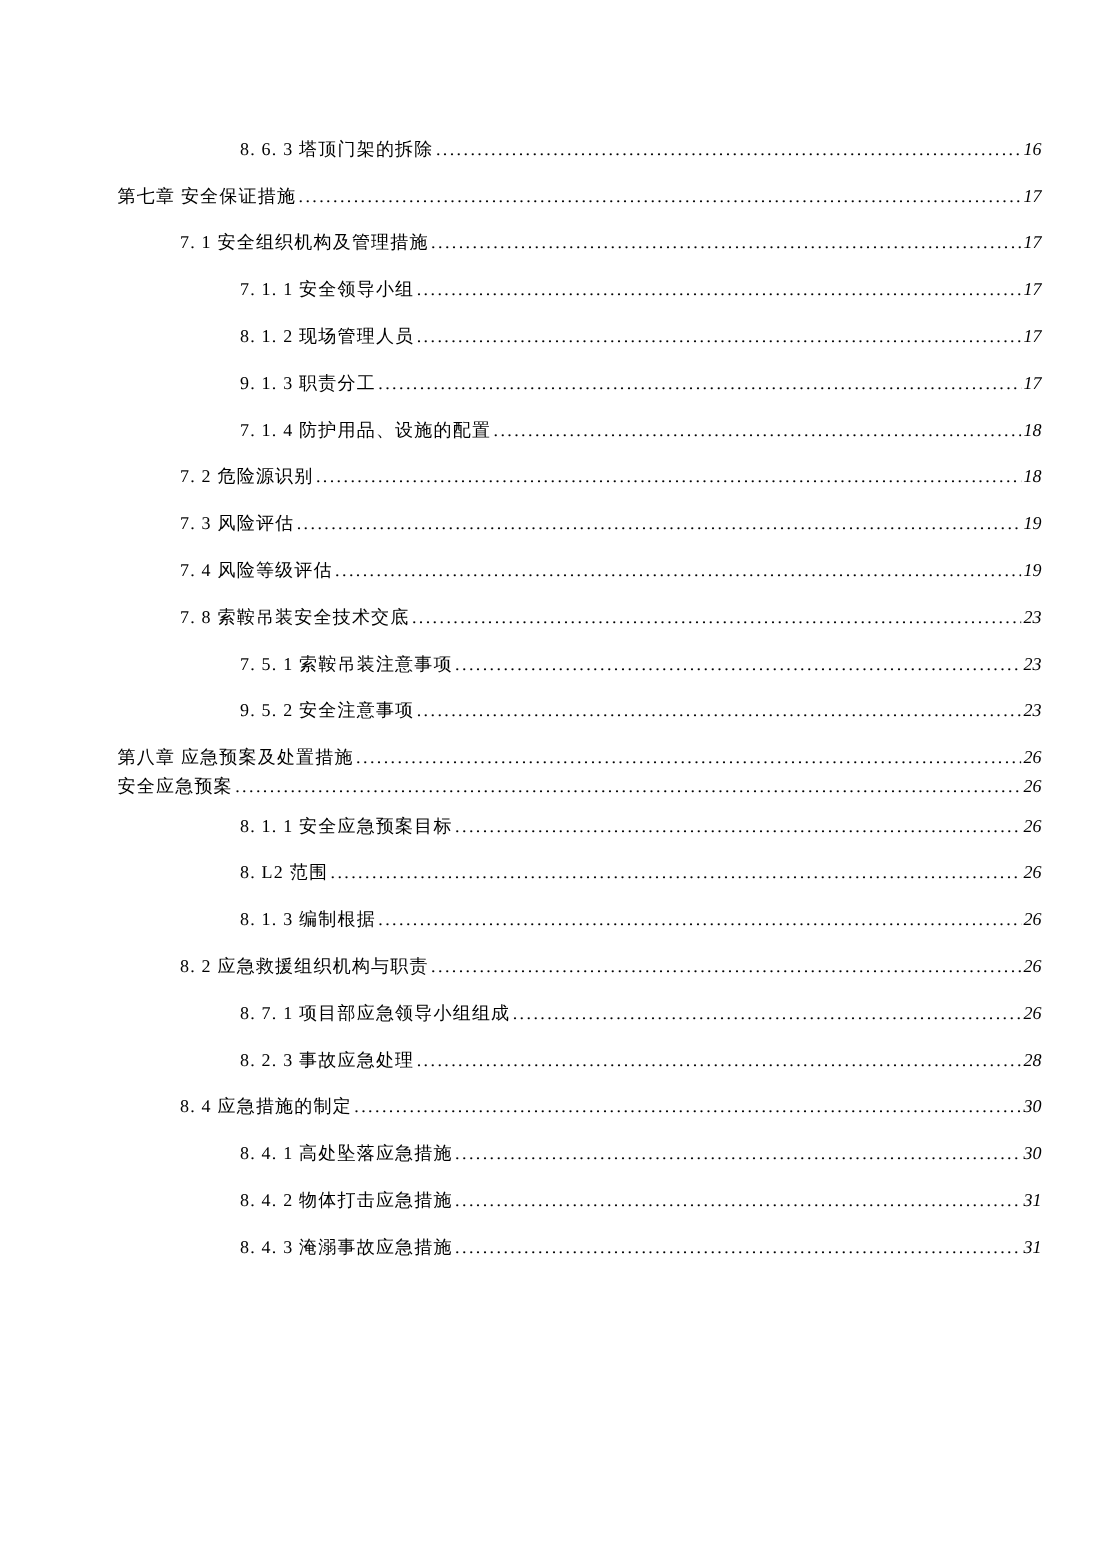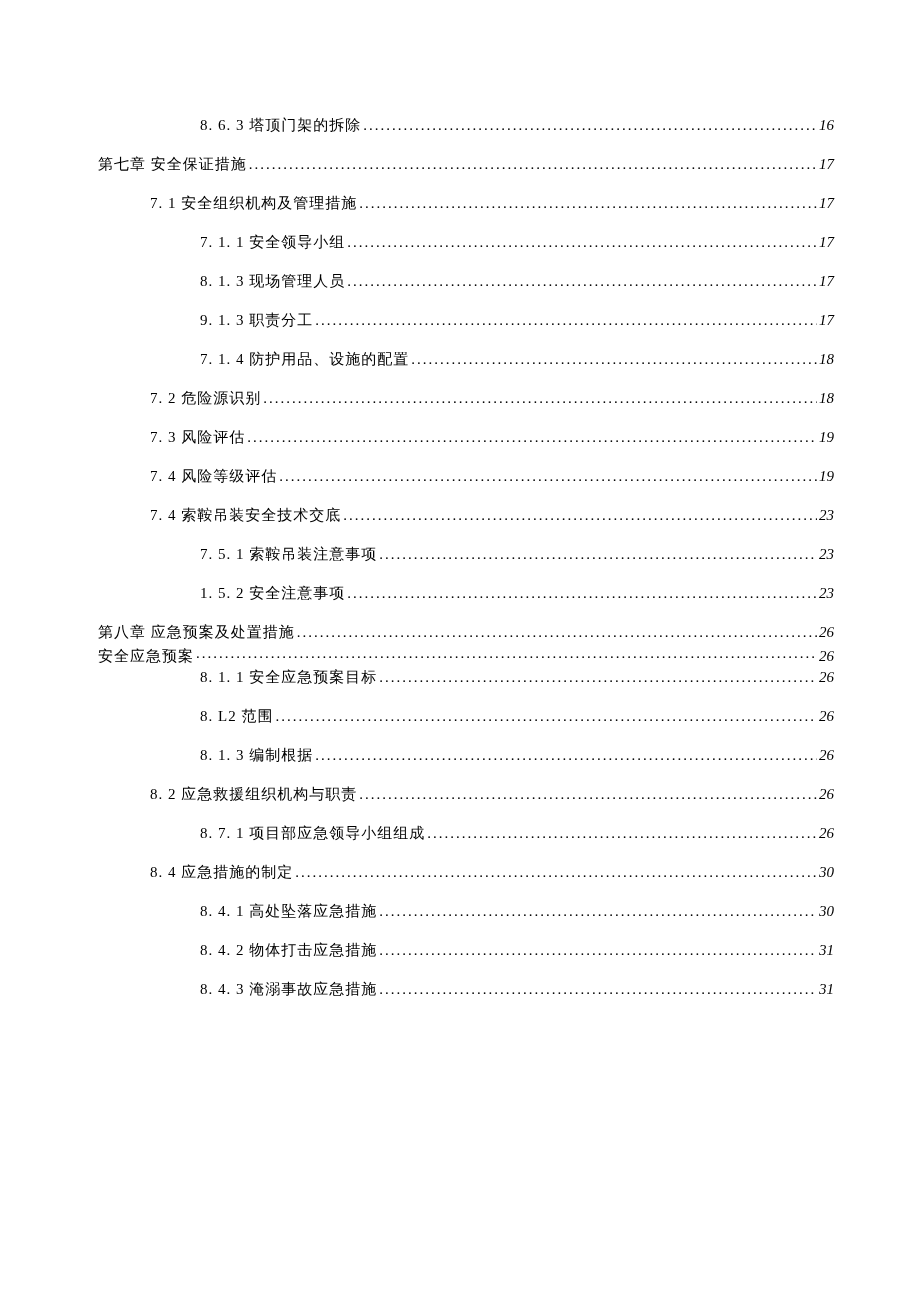--- a/index.html
+++ b/index.html
@@ -7,21 +7,21 @@
     padding: 0;
     background: #fff;
     font-family: "SimSun", "宋体", serif;
     font-size: 15px;
     color: #000;
   }
   .page {
     width: 920px;
     height: 1070px;
     box-sizing: border-box;
-    padding: 115px 86px 90px 98px;
+    padding: 115px 52px 90px 98px;
     line-height: 1.4;
   }
   .toc-line {
     display: flex;
     align-items: flex-end;
     white-space: nowrap;
     margin-bottom: 18px;
   }
   .toc-indent {
     display: inline-block;
@@ -77,21 +77,21 @@
       <span class="toc-page">17</span>
     </div>
     <div class="toc-line">
       <span class="toc-indent i2"></span>
       <span class="toc-label">7.  1. 1 安全领导小组</span>
       <span class="toc-leader"></span>
       <span class="toc-page">17</span>
     </div>
     <div class="toc-line">
       <span class="toc-indent i2"></span>
-      <span class="toc-label">8.  1. 3 现场管理人员</span>
+      <span class="toc-label">8.  1. 2 现场管理人员</span>
       <span class="toc-leader"></span>
       <span class="toc-page">17</span>
     </div>
     <div class="toc-line">
       <span class="toc-indent i2"></span>
       <span class="toc-label">9.  1. 3 职责分工</span>
       <span class="toc-leader"></span>
       <span class="toc-page">17</span>
     </div>
     <div class="toc-line">
@@ -113,43 +113,43 @@
       <span class="toc-page">19</span>
     </div>
     <div class="toc-line">
       <span class="toc-indent i1"></span>
       <span class="toc-label">7.  4 风险等级评估</span>
       <span class="toc-leader"></span>
       <span class="toc-page">19</span>
     </div>
     <div class="toc-line">
       <span class="toc-indent i1"></span>
-      <span class="toc-label">7.  4 索鞍吊装安全技术交底</span>
+      <span class="toc-label">7.  8 索鞍吊装安全技术交底</span>
       <span class="toc-leader"></span>
       <span class="toc-page">23</span>
     </div>
     <div class="toc-line">
       <span class="toc-indent i2"></span>
       <span class="toc-label">7.  5. 1 索鞍吊装注意事项</span>
       <span class="toc-leader"></span>
       <span class="toc-page">23</span>
     </div>
     <div class="toc-line">
       <span class="toc-indent i2"></span>
-      <span class="toc-label">1.  5. 2 安全注意事项</span>
+      <span class="toc-label">9.  5. 2 安全注意事项</span>
       <span class="toc-leader"></span>
       <span class="toc-page">23</span>
     </div>
     <div class="toc-line">
       <span class="toc-indent i0"></span>
       <span class="toc-label">第八章 应急预案及处置措施</span>
       <span class="toc-leader"></span>
       <span class="toc-page">26</span>
     </div>
-    <div class="toc-line" style="margin-top: -15px; margin-bottom: 0; align-items: center;">
+    <div class="toc-line" style="margin-top: -15px; margin-bottom: 12px;">
       <span class="toc-indent i0"></span>
       <span class="toc-label">安全应急预案</span>
       <span class="toc-leader"></span>
       <span class="toc-page">26</span>
     </div>
     <div class="toc-line">
       <span class="toc-indent i2"></span>
       <span class="toc-label">8. 1. 1 安全应急预案目标</span>
       <span class="toc-leader"></span>
       <span class="toc-page">26</span>
@@ -170,20 +170,26 @@
       <span class="toc-indent i1"></span>
       <span class="toc-label">8. 2 应急救援组织机构与职责</span>
       <span class="toc-leader"></span>
       <span class="toc-page">26</span>
     </div>
     <div class="toc-line">
       <span class="toc-indent i2"></span>
       <span class="toc-label">8. 7. 1 项目部应急领导小组组成</span>
       <span class="toc-leader"></span>
       <span class="toc-page">26</span>
+    </div>
+    <div class="toc-line">
+      <span class="toc-indent i2"></span>
+      <span class="toc-label">8. 2. 3 事故应急处理</span>
+      <span class="toc-leader"></span>
+      <span class="toc-page">28</span>
     </div>
     <div class="toc-line">
       <span class="toc-indent i1"></span>
       <span class="toc-label">8. 4 应急措施的制定</span>
       <span class="toc-leader"></span>
       <span class="toc-page">30</span>
     </div>
     <div class="toc-line">
       <span class="toc-indent i2"></span>
       <span class="toc-label">8. 4. 1 高处坠落应急措施</span>

